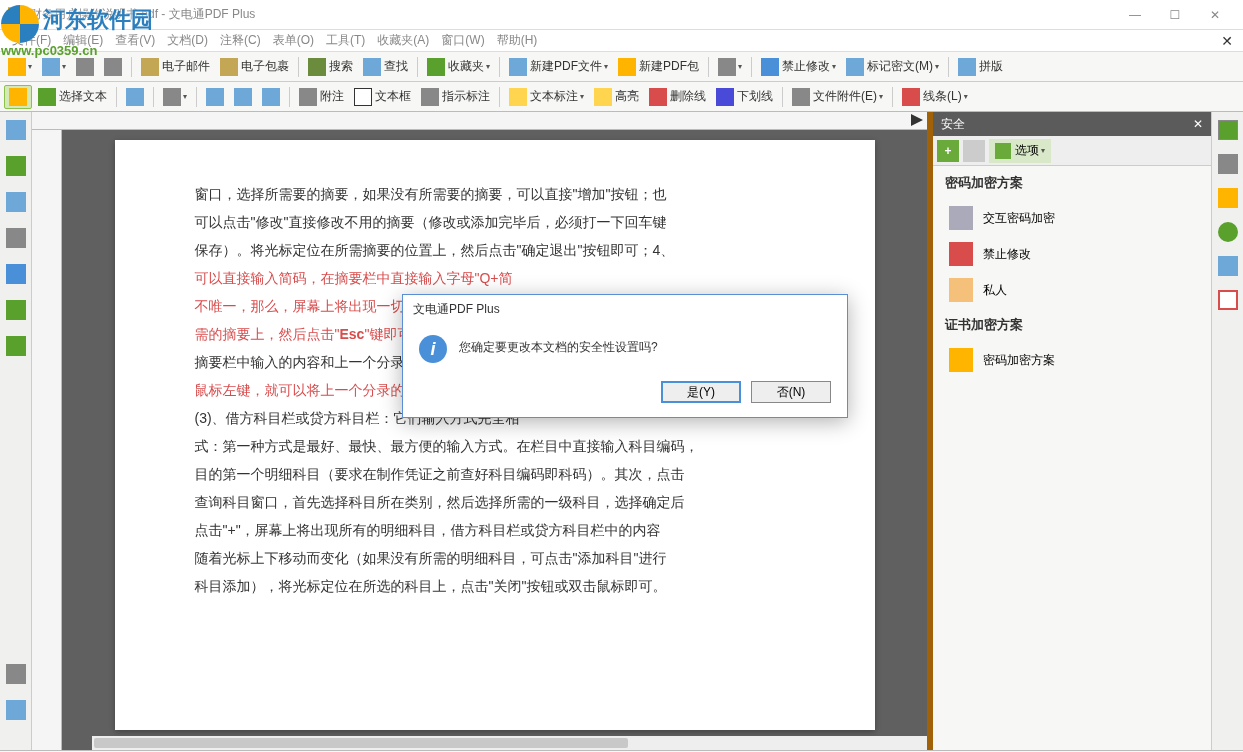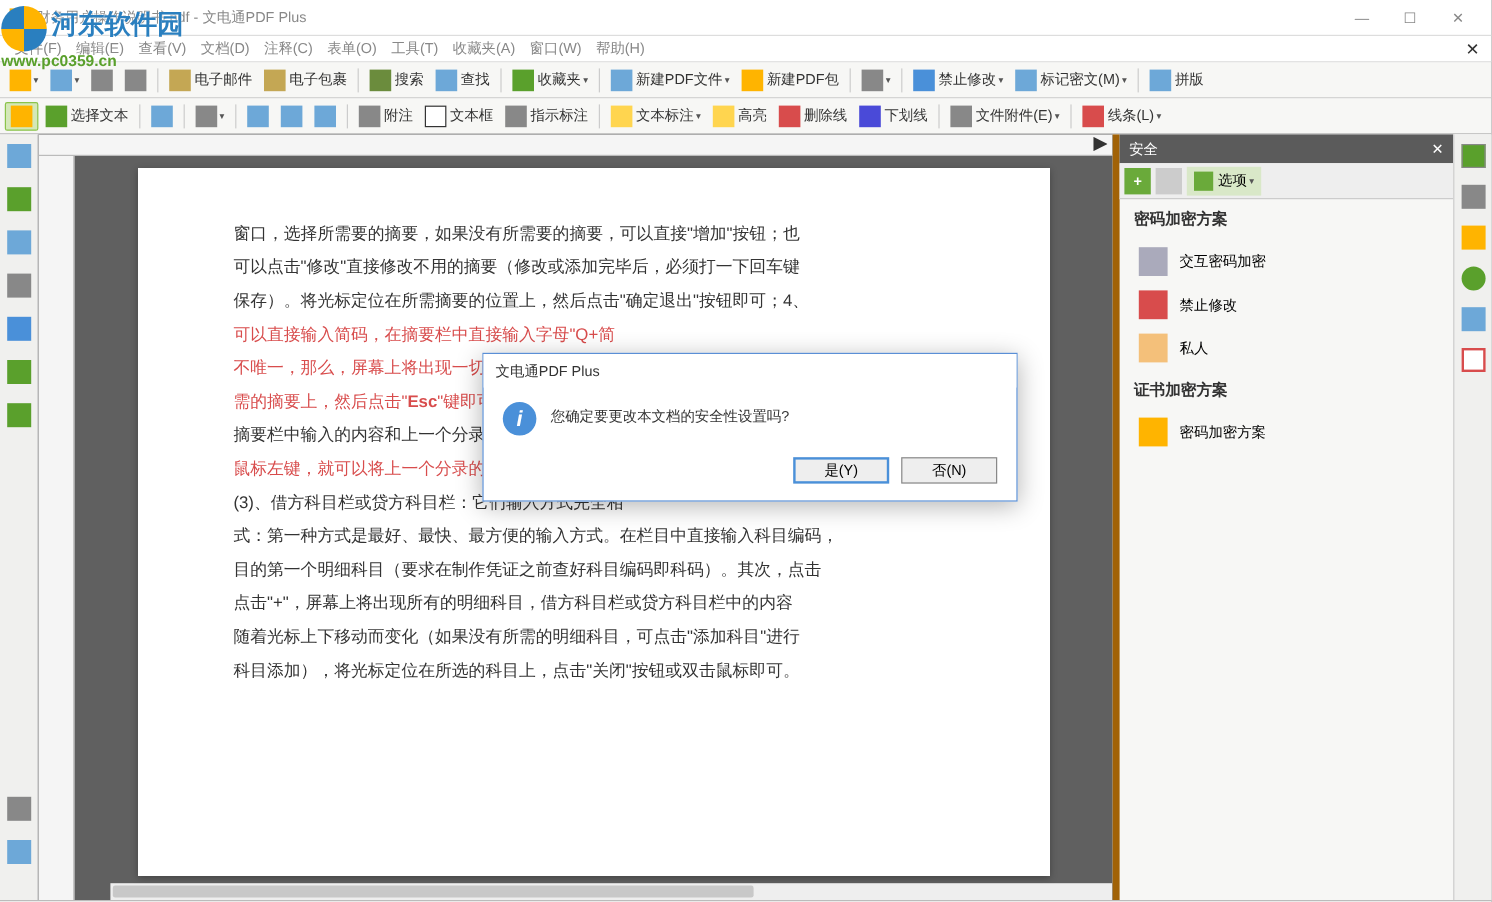--- a/index.html
+++ b/index.html
@@ -278,20 +278,21 @@
             <p>可以点击"修改"直接修改不用的摘要（修改或添加完毕后，必须打一下回车键</p>
             <p>保存）。将光标定位在所需摘要的位置上，然后点击"确定退出"按钮即可；4、</p>
             <p class="red">可以直接输入简码，在摘要栏中直接输入字母"Q+简</p>
             <p class="red">不唯一，那么，屏幕上将出现一切含有简码的摘要，</p>
             <p class="red"><span class="red">需的摘要上，然后点击"<b>Esc</b>"键即可</span> 。如果，您输入的</p>
             <p>摘要栏中输入的内容和上一个分录的相同时，<span class="red">只需要</span></p>
             <p class="red">鼠标左键，就可以将上一个分录的摘要复制到该摘要</p>
             <p>(3)、借方科目栏或贷方科目栏：它们输入方式完全相</p>
             <p>式：第一种方式是最好、最快、最方便的输入方式。在栏目中直接输入科目编码，</p>
             <p>目的第一个明细科目（要求在制作凭证之前查好科目编码即科码）。其次，点击</p>
+            <p>查询科目窗口，首先选择科目所在类别，然后选择所需的一级科目，选择确定后</p>
             <p>点击"+"，屏幕上将出现所有的明细科目，借方科目栏或贷方科目栏中的内容</p>
             <p>随着光标上下移动而变化（如果没有所需的明细科目，可点击"添加科目"进行</p>
             <p>科目添加），将光标定位在所选的科目上，点击"关闭"按钮或双击鼠标即可。</p>
           </div>
         <div class="scroll-h">
             <div class="thumb"></div>
           </div>
       </div>
     </div>
   </div>

